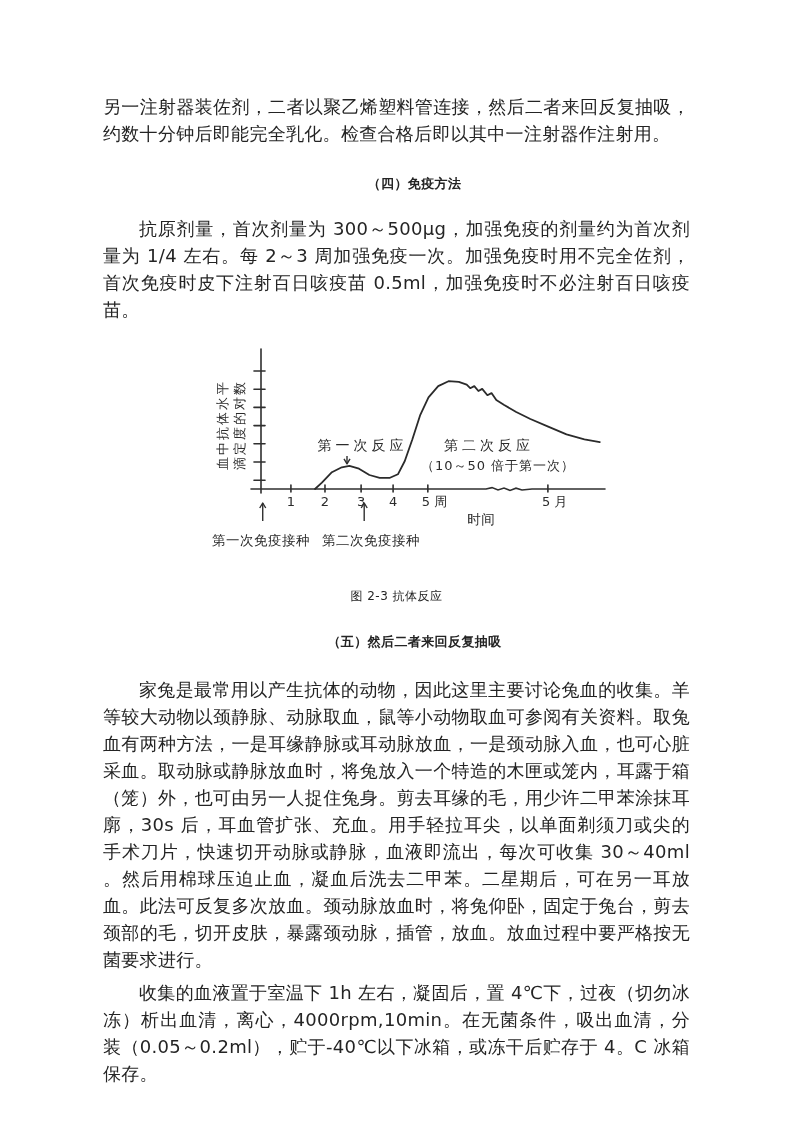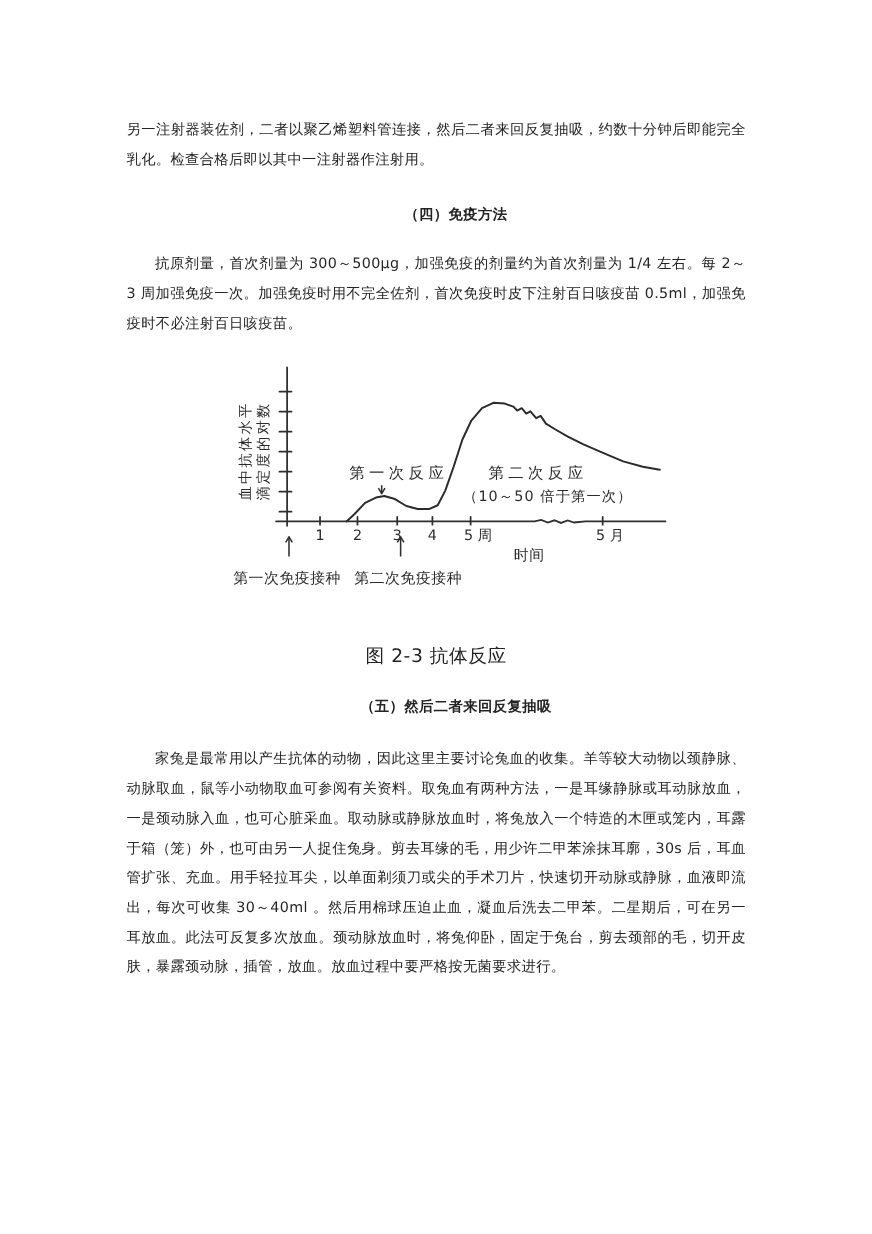--- a/index.html
+++ b/index.html
@@ -4,33 +4,33 @@
 <title>Document</title>
 <style>
   html,body{margin:0;padding:0;}
   body{
     width:793px;height:1122px;overflow:hidden;background:#ffffff;
     font-family:"DejaVu Sans","Liberation Sans",sans-serif;
     color:#242424;
   }
   .page{padding:93px 103px 0 103px;width:587px;}
   .para{
-    margin:12px;font-size:13px;line-height:27px;
+    margin:0;font-size:18px;line-height:27px;
     text-align:justify;text-indent:2em;letter-spacing:0.3px;
   }
   .para.noindent{text-indent:0;}
   .heading{
     margin:0;font-size:13px;line-height:27px;font-weight:bold;
     padding-left:36px;letter-spacing:0.4px;text-align:center;
   }
   .mt-h1{margin-top:23px;}
   .mt-p2{margin-top:18px;}
   .mt-p3{margin-top:12px;}
   .fig{margin:16px 0 0 100px;padding:0;}
-  .caption{margin:44px 0 0 0;font-size:17px;line-height:27px;text-align:center;text-indent:0;letter-spacing:0.5px;}
+  .caption{margin:28px 0 0 0;font-size:12px;line-height:27px;text-align:center;text-indent:0;letter-spacing:0.5px;}
   .mt-h2{margin-top:18px;}
   .mt-p4{margin-top:21px;}
   .mt-p5{margin-top:6px;}
 
   
   svg text{fill:#2b2b2b;}
   .ax{stroke:#2f2f2f;stroke-width:1.6;fill:none;stroke-linecap:round;}
   .cv{stroke:#2b2b2b;stroke-width:1.8;fill:none;stroke-linejoin:round;stroke-linecap:round;}
   .ah{stroke:#2f2f2f;stroke-width:1.4;fill:none;stroke-linejoin:round;}
   .tk{font-size:13px;font-family:"DejaVu Sans","Liberation Sans",sans-serif;}
@@ -90,13 +90,14 @@
         <text x="41" y="86" class="yl" text-anchor="middle" transform="rotate(-90 41 86)">滴定度的对数</text>
       </svg>
   </figure>
 
   <p class="caption">图 2-3  抗体反应</p>
 
   <h3 class="heading mt-h2">（五）然后二者来回反复抽吸</h3>
 
   <p class="para mt-p4">家兔是最常用以产生抗体的动物，因此这里主要讨论兔血的收集。羊等较大动物以颈静脉、动脉取血，鼠等小动物取血可参阅有关资料。取兔血有两种方法，一是耳缘静脉或耳动脉放血，一是颈动脉入血，也可心脏采血。取动脉或静脉放血时，将兔放入一个特造的木匣或笼内，耳露于箱（笼）外，也可由另一人捉住兔身。剪去耳缘的毛，用少许二甲苯涂抹耳廓，30s 后，耳血管扩张、充血。用手轻拉耳尖，以单面剃须刀或尖的手术刀片，快速切开动脉或静脉，血液即流出，每次可收集 30～40ml 。然后用棉球压迫止血，凝血后洗去二甲苯。二星期后，可在另一耳放血。此法可反复多次放血。颈动脉放血时，将兔仰卧，固定于兔台，剪去颈部的毛，切开皮肤，暴露颈动脉，插管，放血。放血过程中要严格按无菌要求进行。</p>
 
+  <p class="para mt-p5">收集的血液置于室温下 1h 左右，凝固后，置 4℃下，过夜（切勿冰冻）析出血清，离心，4000rpm,10min。在无菌条件，吸出血清，分装（0.05～0.2ml），贮于-40℃以下冰箱，或冻干后贮存于 4。C 冰箱保存。</p>
 </div>
 
 </body></html>

